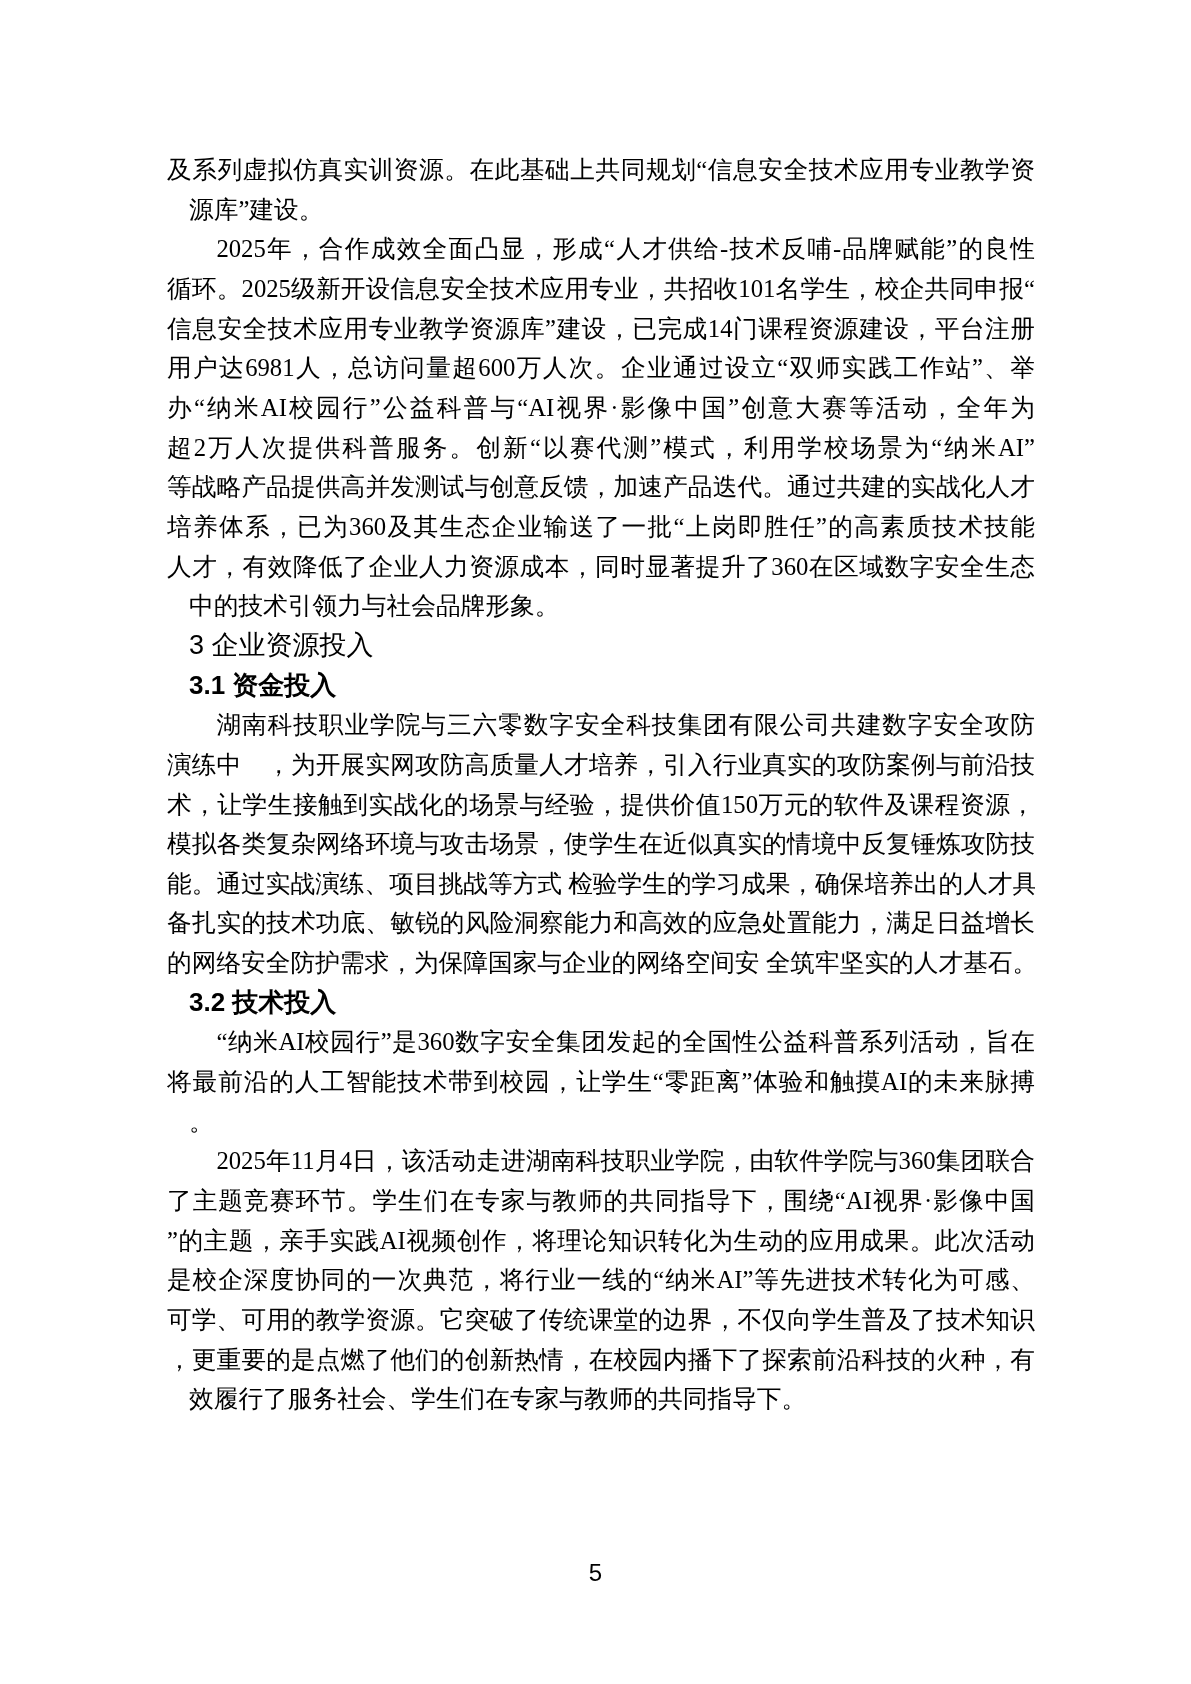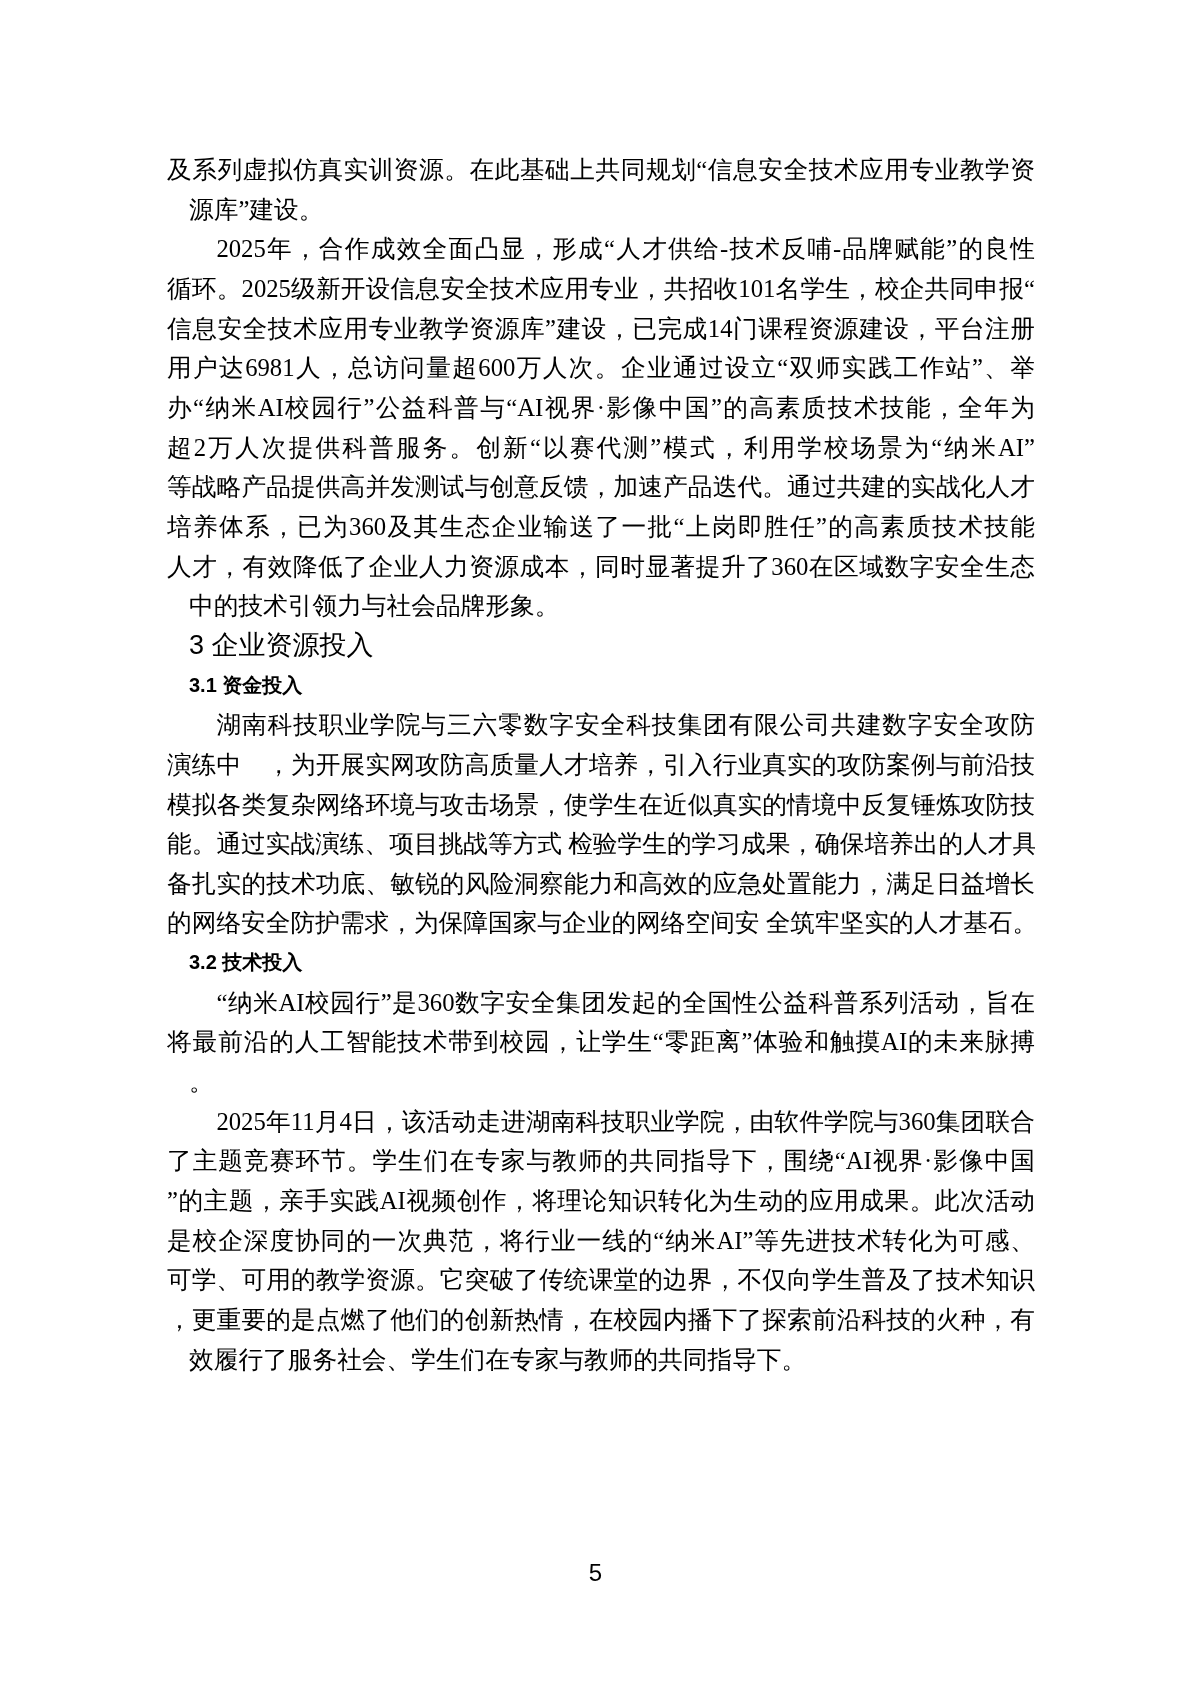--- a/index.html
+++ b/index.html
@@ -43,21 +43,21 @@
   .ln.h2 {
     font-family: "Liberation Sans", "DejaVu Sans", sans-serif;
     font-weight: 400;
     font-size: 27px;
     text-align: left;
     text-align-last: left;
   }
   .ln.h3 {
     font-family: "Liberation Sans", "DejaVu Sans", sans-serif;
     font-weight: 700;
-    font-size: 20px;
+    font-size: 26px;
     text-align: left;
     text-align-last: left;
   }
   .footer {
     position: absolute;
     left: 0;
     top: 1558px;
     width: 100%;
     height: 30px;
     line-height: 30px;
@@ -71,30 +71,31 @@
 <body>
 
 <div class="page">
   <div class="content">
       <div class="ln body">及系列虚拟仿真实训资源。在此基础上共同规划“信息安全技术应用专业教学资</div>
       <div class="ln body end">源库”建设。</div>
       <div class="ln body indent">2025年，合作成效全面凸显，形成“人才供给-技术反哺-品牌赋能”的良性</div>
       <div class="ln body">循环。2025级新开设信息安全技术应用专业，共招收101名学生，校企共同申报“</div>
       <div class="ln body">信息安全技术应用专业教学资源库”建设，已完成14门课程资源建设，平台注册</div>
       <div class="ln body">用户达6981人，总访问量超600万人次。企业通过设立“双师实践工作站”、举</div>
-      <div class="ln body">办“纳米AI校园行”公益科普与“AI视界·影像中国”的高素质技术技能，全年为</div>
+      <div class="ln body">办“纳米AI校园行”公益科普与“AI视界·影像中国”创意大赛等活动，全年为</div>
       <div class="ln body">超2万人次提供科普服务。创新“以赛代测”模式，利用学校场景为“纳米AI”</div>
       <div class="ln body">等战略产品提供高并发测试与创意反馈，加速产品迭代。通过共建的实战化人才</div>
       <div class="ln body">培养体系，已为360及其生态企业输送了一批“上岗即胜任”的高素质技术技能</div>
       <div class="ln body">人才，有效降低了企业人力资源成本，同时显著提升了360在区域数字安全生态</div>
       <div class="ln body end">中的技术引领力与社会品牌形象。</div>
       <div class="ln h2 end">3 企业资源投入</div>
       <div class="ln h3 end">3.1 资金投入</div>
       <div class="ln body indent">湖南科技职业学院与三六零数字安全科技集团有限公司共建数字安全攻防</div>
       <div class="ln body">演练中　，为开展实网攻防高质量人才培养，引入行业真实的攻防案例与前沿技</div>
+      <div class="ln body">术，让学生接触到实战化的场景与经验，提供价值150万元的软件及课程资源，</div>
       <div class="ln body">模拟各类复杂网络环境与攻击场景，使学生在近似真实的情境中反复锤炼攻防技</div>
       <div class="ln body">能。通过实战演练、项目挑战等方式 检验学生的学习成果，确保培养出的人才具</div>
       <div class="ln body">备扎实的技术功底、敏锐的风险洞察能力和高效的应急处置能力，满足日益增长</div>
       <div class="ln body">的网络安全防护需求，为保障国家与企业的网络空间安 全筑牢坚实的人才基石。</div>
       <div class="ln h3 end">3.2 技术投入</div>
       <div class="ln body indent">“纳米AI校园行”是360数字安全集团发起的全国性公益科普系列活动，旨在</div>
       <div class="ln body">将最前沿的人工智能技术带到校园，让学生“零距离”体验和触摸AI的未来脉搏</div>
       <div class="ln body end">。</div>
       <div class="ln body indent">2025年11月4日，该活动走进湖南科技职业学院，由软件学院与360集团联合</div>
       <div class="ln body">了主题竞赛环节。学生们在专家与教师的共同指导下，围绕“AI视界·影像中国</div>

